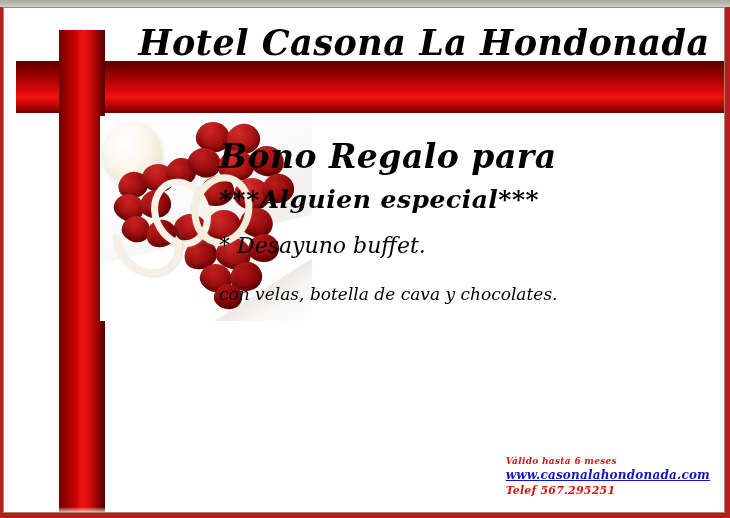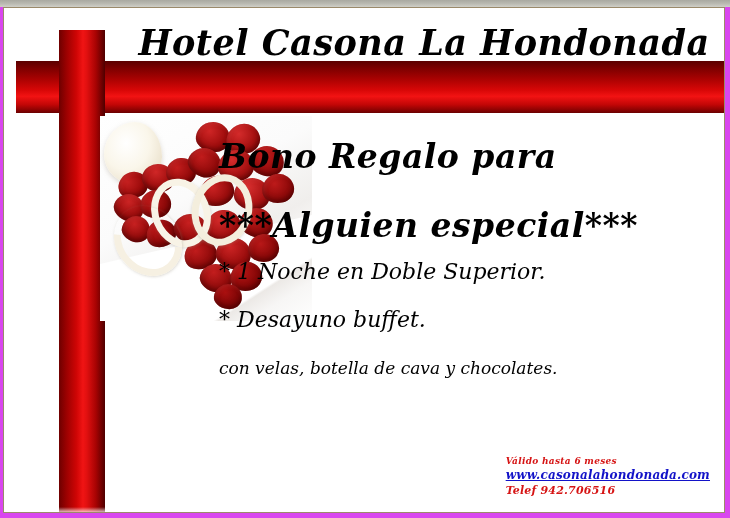--- a/index.html
+++ b/index.html
@@ -9,21 +9,21 @@
   }
   body {
     font-family: "Liberation Serif", serif;
   }
 
   .certificate {
     position: relative;
     width: 730px;
     height: 518px;
     overflow: hidden;
-    background: #d946ef;
+    background: #b91c1c;
   }
 
   
   .top-strip {
     position: absolute;
     left: 0; top: 0;
     width: 730px; height: 7px;
     background: linear-gradient(to bottom, #a9a9a1 0%, #b9b9b1 50%, #cfcfc8 100%);
   }
 
@@ -125,21 +125,21 @@
     text-align: left;
     color: #000000;
   }
   .headline {
     font-family: "DejaVu Serif", "Liberation Serif", serif;
     font-weight: bold;
     font-style: italic;
     letter-spacing: 0.5px;
   }
   .line-1 { font-size: 33px; line-height: 42px; }
-  .line-2 { font-size: 33px; line-height: 44px; margin-top: 26px; }
+  .line-2 { font-size: 25px; line-height: 44px; }
 
   .item {
     font-family: "DejaVu Serif", "Liberation Serif", serif;
     font-style: italic;
     font-size: 22px;
     line-height: 48px;
     white-space: nowrap;
   }
   .item-3a { font-size: 21px; }
   .item-3b { font-size: 17px; }
@@ -239,25 +239,24 @@
       <div class="loop" style="left:52px;  top:62px; width:44px; height:56px; transform:rotate(-22deg); border-color:#f8f3e6;"></div>
       <div class="loop" style="left:92px;  top:58px; width:46px; height:58px; transform:rotate(14deg); border-color:#f4eedd;"></div>
       <div class="loop" style="left:16px;  top:88px; width:50px; height:60px; transform:rotate(-40deg); border-color:#f6f0e2; border-right-color:transparent; border-top-color:transparent;"></div>
     </div>
 
     <div class="title">Hotel Casona La Hondonada</div>
 
     <div class="text-block">
       <div class="headline line-1">Bono Regalo para</div>
       <div class="headline line-2">***Alguien especial***</div>
-      <div class="item">* 1 Noche en Doble Superior.</div>
       <div class="item">* Desayuno  buffet.</div>
       <div class="item item-3b">con velas, botella de cava y chocolates.</div>
     </div>
 
     <div class="footer">
       <div class="footer-valid">Válido hasta 6 meses</div>
       <span class="footer-url">www.casonalahondonada.com</span>
-      <div class="footer-phone">Telef 942.706516</div>
+      <div class="footer-phone">Telef 567.295251</div>
     </div>
 
   </div>
 </div>
 
 </body></html>

